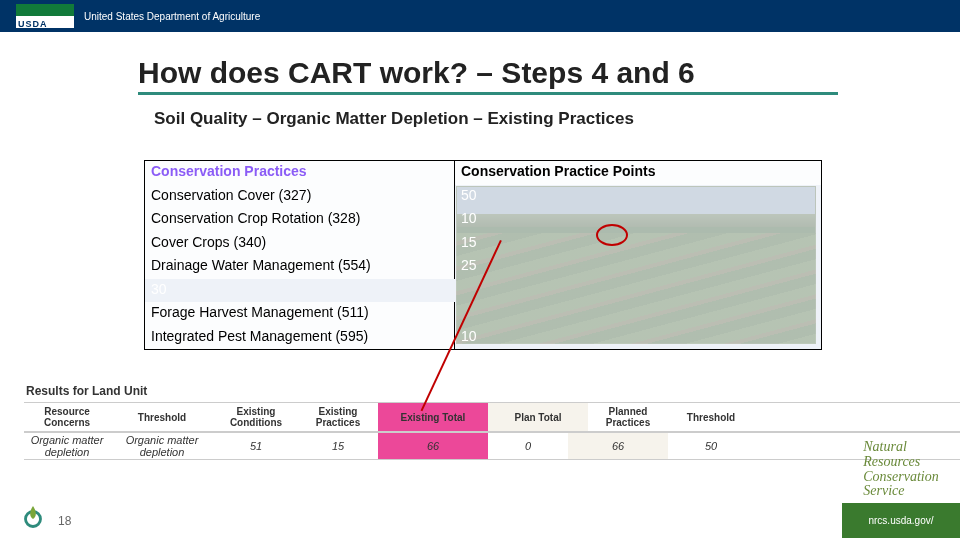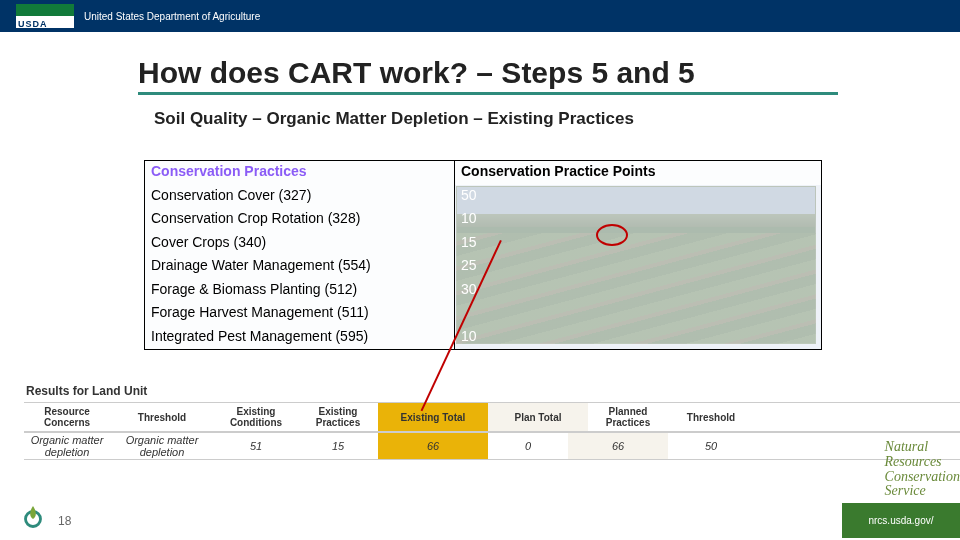--- a/index.html
+++ b/index.html
@@ -181,41 +181,41 @@
     align-items: center;
     justify-content: center;
     text-align: center;
     font-weight: bold;
     padding: 0 4px;
   }
   .rc.w1 { width: 86px; }
   .rc.w2 { width: 104px; }
   .rc.w3 { width: 84px; }
   .rc.w4 { width: 80px; }
-  .rc.w5 { width: 110px; background: #eab308; }
+  .rc.w5 { width: 110px; background: #ec4899; }
   .rc.w6 { width: 80px; }
   .rc.w7 { width: 100px; background: #f6f3ec; }
   .rc.w8 { width: 86px; }
   .results-values {
     display: flex;
     height: 28px;
     font-size: 11px;
     font-style: italic;
   }
   .results-values .rc { font-weight: normal; }
   .footer-right {
     position: absolute;
     right: 0;
     bottom: 0;
     width: 126px;
     height: 120px;
     display: flex;
     flex-direction: column;
     justify-content: flex-end;
-    align-items: flex-end;
+    align-items: center;
     padding: 0 0 2px 8px;
   }
   .nrcs-text {
     font-family: Georgia, serif;
     font-style: italic;
     color: #6a8a3a;
     font-size: 14px;
     line-height: 1.05;
   }
   .nrcs-link {
@@ -248,21 +248,21 @@
 <body>
 
 <div class="header">
   <span class="usda-badge">
     <span class="usda-label">USDA</span>
   </span>
   <span class="header-text">United States Department of Agriculture</span>
 </div>
 
 <div class="title-wrap">
-  <div class="title">How does CART work? – Steps 5 and 5</div>
+  <div class="title">How does CART work? – Steps 4 and 6</div>
 
 </div>
 
 <div class="subtitle">Soil Quality – Organic Matter Depletion – Existing Practices</div>
 
 <div class="content-area">
   <div class="field-photo"></div>
 
   <div class="two-col">
     <div class="tc-row tc-header">
@@ -279,21 +279,20 @@
     </div>
     <div class="tc-row">
       <div class="tc-left">Cover Crops (340)</div>
       <div class="tc-right">15</div>
     </div>
     <div class="tc-row">
       <div class="tc-left">Drainage Water Management (554)</div>
       <div class="tc-right">25</div>
     </div>
     <div class="tc-row">
-      <div class="tc-left">Forage &amp; Biomass Planting (512)</div>
       <div class="tc-right">30</div>
     </div>
     <div class="tc-row">
       <div class="tc-left">Forage Harvest Management (511)</div>
     </div>
     <div class="tc-row">
       <div class="tc-left">Integrated Pest Management (595)</div>
       <div class="tc-right">10</div>
     </div>
   </div>

